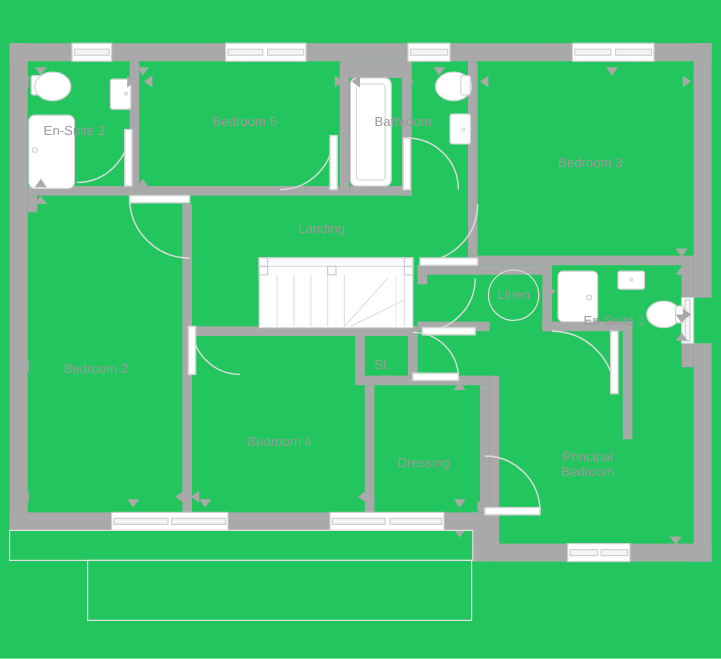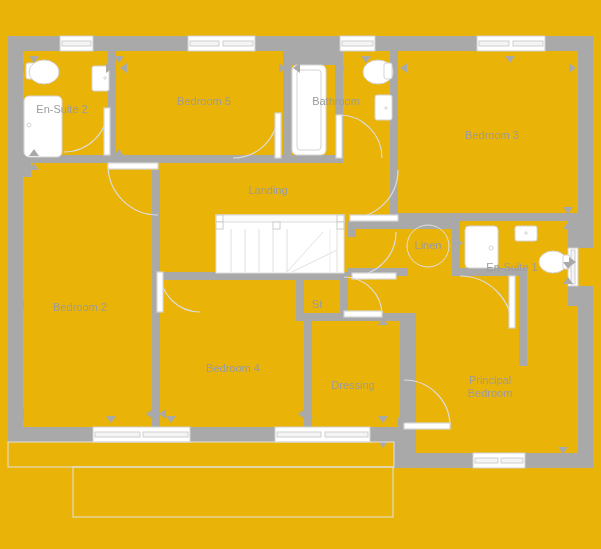--- a/index.html
+++ b/index.html
@@ -1,18 +1,18 @@
 <!DOCTYPE html>
 <html><head>
 <meta charset="utf-8">
 <style>
   html,body{margin:0;padding:0;background:#ffffff;}
   body{width:601px;height:549px;overflow:hidden;
        font-family:"Liberation Sans","DejaVu Sans",sans-serif;}
-  #plan{position:relative;width:601px;height:549px;background:#eab308;}
+  #plan{position:relative;width:601px;height:549px;background:#22c55e;}
   svg{display:block;}
   .rm-label{fill:#9b9b9b;font-family:"Liberation Sans","DejaVu Sans",sans-serif;
             font-size:11px;text-anchor:middle;dominant-baseline:middle;}
 </style>
 </head>
 <body>
 
 <div id="plan">
 <svg width="601" height="549" viewBox="0 0 601 549">
 

